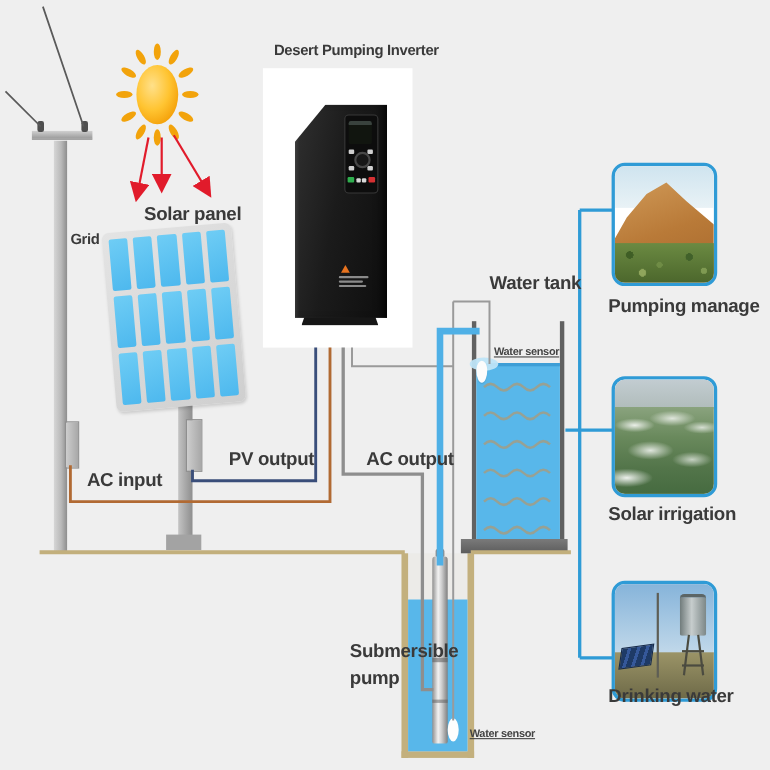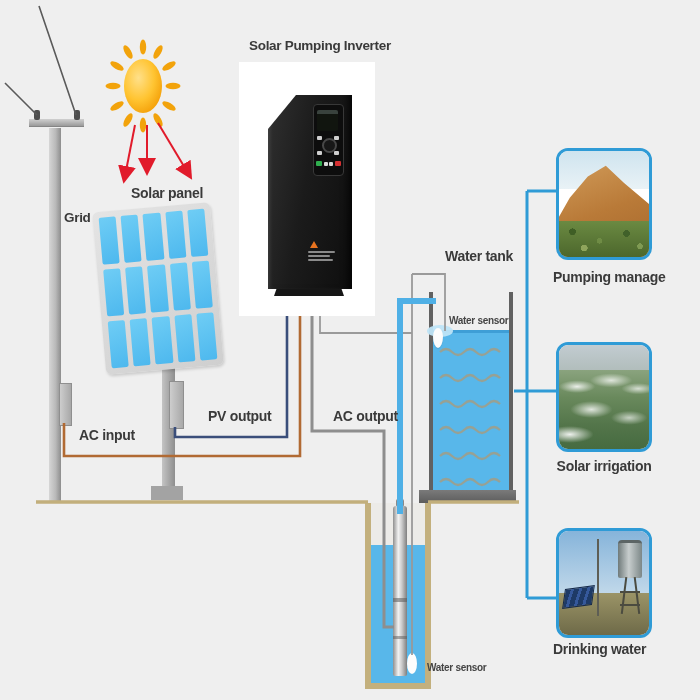--- a/index.html
+++ b/index.html
@@ -1,21 +1,21 @@
 <!DOCTYPE html>
 <html><head>
 <meta charset="utf-8">
 <style>
   html,body{margin:0;padding:0;background:#e4e4e4;}
   .stage{position:relative;width:700px;height:700px;background:#efefef;overflow:hidden;
          font-family:"Liberation Sans", sans-serif;color:#363636;}
   .abs{position:absolute;}
   .lbl{position:absolute;font-weight:700;color:#3a3a3a;letter-spacing:-0.3px;white-space:nowrap;z-index:6;}
-  .lbl.sm{font-size:10px;font-weight:700;color:#444;}
-  .lbl.md{font-size:14px;}
+  .lbl.sm{font-size:10px;font-weight:700;color:#444;text-decoration:underline;}
+  .lbl.md{font-size:17px;}
   .lbl.lg{font-size:13.5px;}
 
   
   .grid-pole{left:49px;top:128px;width:12px;height:374px;z-index:1;
     background:linear-gradient(90deg,#d6d6d6,#b9b9b9 55%,#8d8d8d);}
   .crossarm{left:29px;top:119px;width:55px;height:7px;z-index:1;
     background:linear-gradient(#d0d0d0,#9a9a9a);border-bottom:1px solid #858585;}
   .insulator{top:110px;width:6px;height:10px;background:#4f4f4f;border-radius:2px;z-index:1;}
   .jbox{z-index:2;background:linear-gradient(90deg,#cdcdcd,#a8a8a8);border:1px solid #8f8f8f;}
 
@@ -262,26 +262,27 @@
       <div class="drink-stand">
         <div class="dleg" style="left:12%;transform:rotate(7deg);"></div>
         <div class="dleg" style="right:12%;transform:rotate(-7deg);"></div>
         <div class="dbar" style="top:38%;"></div>
         <div class="dbar" style="top:74%;"></div>
       </div>
       <div class="drink-panels"></div>
     </div>
   </div>
 
-  <div class="lbl lg" style="left:249px;top:38px;">Solar Pumping Inverter</div>
+  <div class="lbl lg" style="left:249px;top:38px;">Desert Pumping Inverter</div>
   <div class="lbl md" style="left:131px;top:185px;">Solar panel</div>
   <div class="lbl lg" style="left:64px;top:210px;">Grid</div>
   <div class="lbl md" style="left:79px;top:427px;">AC input</div>
   <div class="lbl md" style="left:208px;top:408px;">PV output</div>
   <div class="lbl md" style="left:333px;top:408px;">AC output</div>
   <div class="lbl md" style="left:445px;top:248px;">Water tank</div>
   <div class="lbl sm" style="left:449px;top:315px;">Water sensor</div>
   <div class="lbl sm" style="left:427px;top:662px;">Water sensor</div>
+  <div class="lbl md" style="left:318px;top:579px;width:66px;white-space:normal;line-height:25px;">Submersible pump</div>
   <div class="lbl md" style="left:553px;top:269px;width:102px;text-align:center;">Pumping manage</div>
   <div class="lbl md" style="left:553px;top:458px;width:102px;text-align:center;">Solar irrigation</div>
-  <div class="lbl md" style="left:553px;top:623px;width:102px;text-align:left;margin-top:18px;">Drinking water</div>
+  <div class="lbl md" style="left:553px;top:623px;width:102px;text-align:left;">Drinking water</div>
 
 </div>
 
 </body></html>

